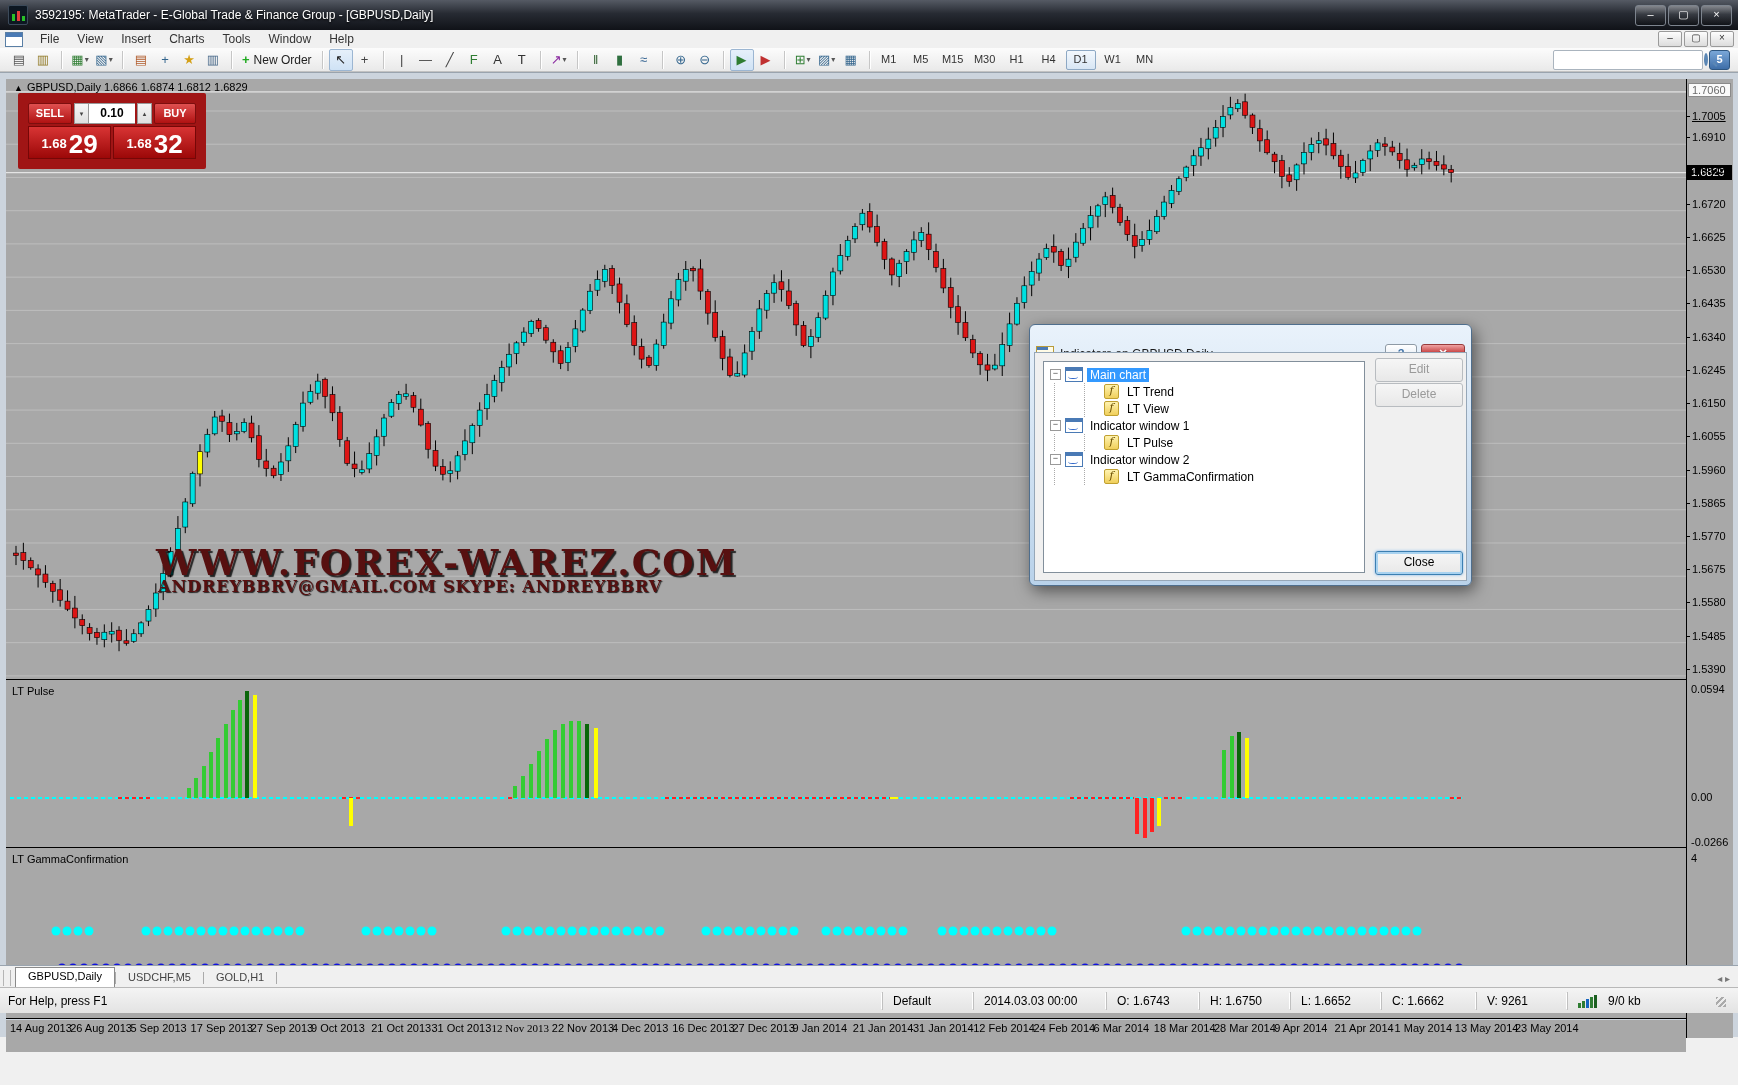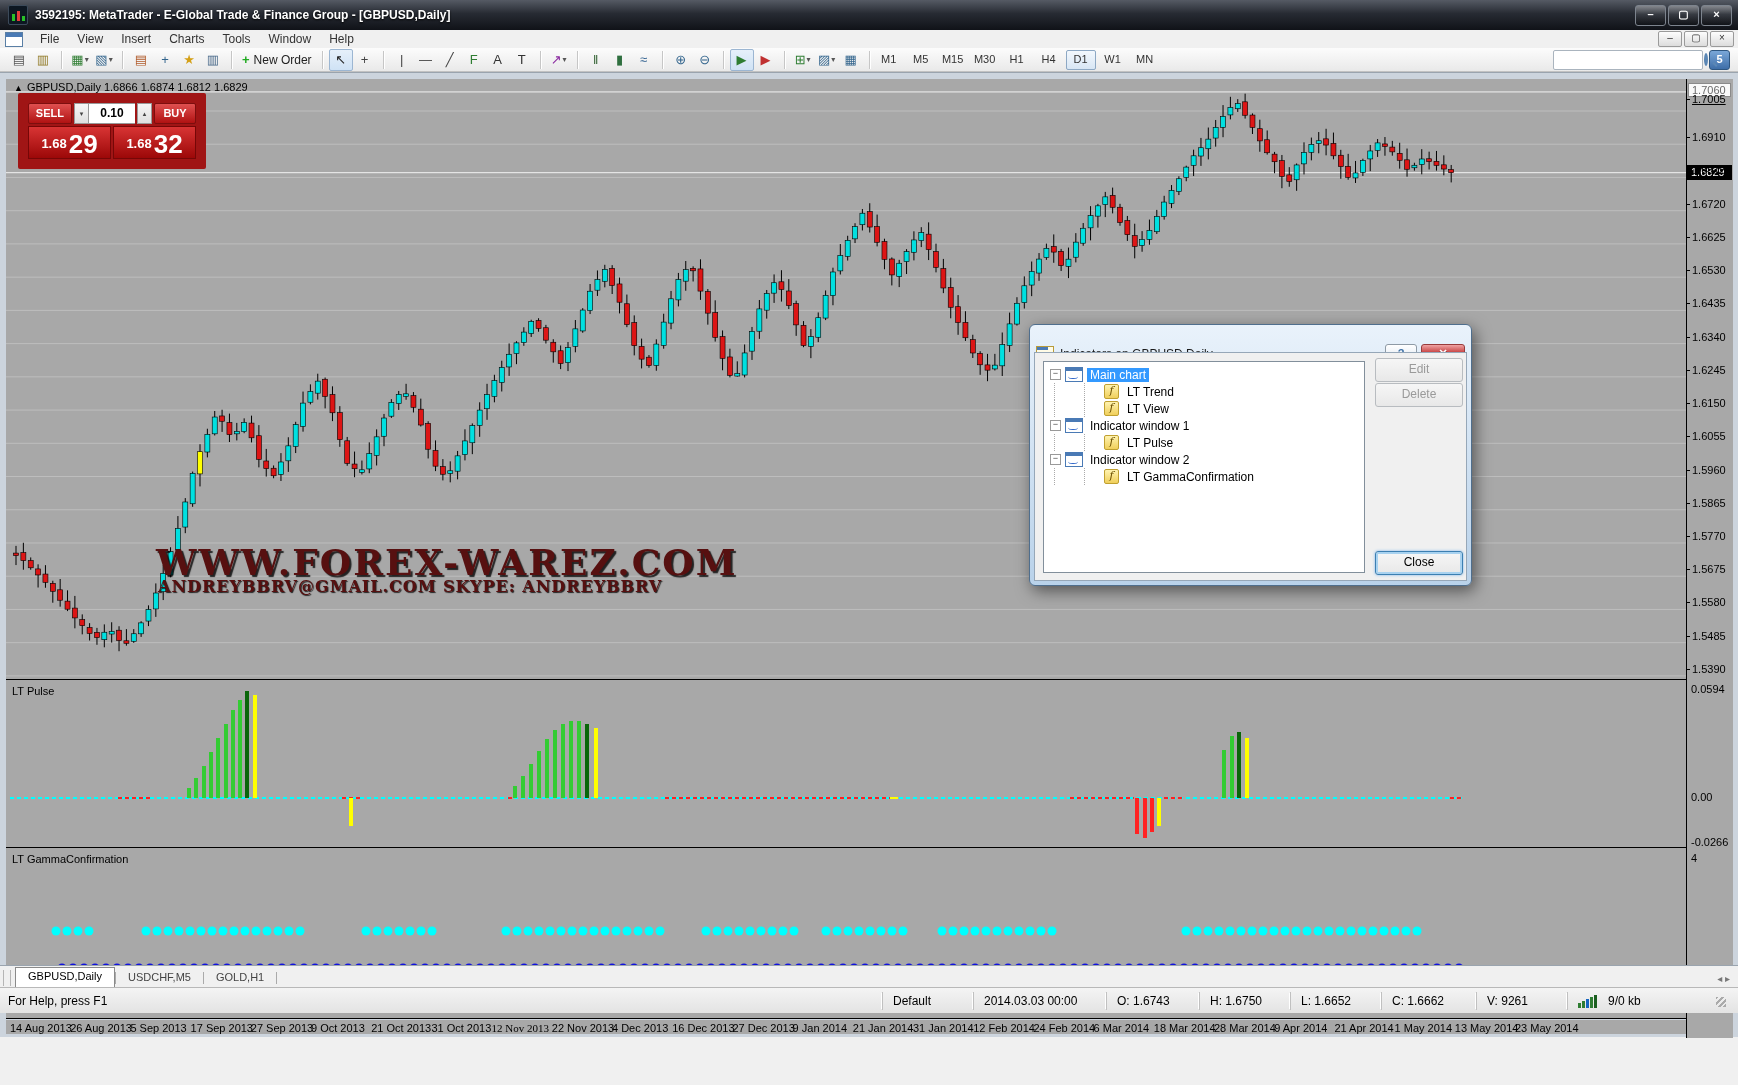--- a/index.html
+++ b/index.html
@@ -2,21 +2,21 @@
 <html><head>
 <meta charset="utf-8">
 <style>
   html,body{margin:0;padding:0;}
   body{width:1738px;height:1085px;position:relative;overflow:hidden;
        font-family:"Liberation Sans",sans-serif;font-size:12px;background:#f0f0f0;
        -webkit-font-smoothing:antialiased;}
   
   .titlebar{position:absolute;left:0;top:0;width:1738px;height:30px;
     background:linear-gradient(#555a64,#272b33 45%,#101218);display:flex;align-items:center;
-    color:#fff;padding-left:8px;box-sizing:border-box;font-weight:bold;}
+    color:#fff;padding-left:8px;box-sizing:border-box;}
   .app-icon{width:18px;height:18px;background:#0d1722;border:1px solid #3c4a5a;border-radius:2px;
     position:relative;margin-right:7px;flex:0 0 auto;}
   .app-icon i{position:absolute;bottom:3px;width:3px;background:#27c127;}
   .app-icon i.b1{left:3px;height:7px;}
   .app-icon i.b2{left:8px;height:10px;background:#e23b3b;}
   .app-icon i.b3{left:13px;height:5px;}
   .titlebar .title{font-size:12px;text-shadow:0 1px 2px #000;white-space:nowrap;}
   .win-btns{margin-left:auto;display:flex;margin-right:6px;}
   .win-btn{width:29px;height:19px;margin-left:2px;border:1px solid #7d848e;border-radius:3px;
     background:linear-gradient(rgba(255,255,255,.35),rgba(255,255,255,.08) 45%,rgba(0,0,0,.25));
@@ -68,21 +68,21 @@
   .gamma-bottom{position:absolute;left:6px;top:945px;width:1726px;height:1px;background:#000;}
   .axis{position:absolute;left:1686px;top:6px;width:46px;height:959px;background:#a8a8a8;
     border-left:1px solid #000;font-size:11px;color:#000;}
   .tick{position:absolute;left:5px;white-space:nowrap;}
   .tick::before{content:"";position:absolute;left:-5px;top:6px;width:3px;height:1px;background:#000;}
   .price-box-top{position:absolute;left:1px;top:4px;width:43px;height:14px;background:#fafafa;
     border:1px solid #8a8a8a;color:#6a6a6a;font-size:11px;line-height:13px;padding-left:3px;box-sizing:border-box;}
   .price-box-cur{position:absolute;left:0;top:86px;width:45px;height:15px;background:#000;color:#fff;
     font-size:11px;line-height:14px;padding-left:4px;box-sizing:border-box;}
   .ind-scale{position:absolute;left:4px;white-space:nowrap;}
-  .dates{position:absolute;left:6px;top:947px;width:1680px;height:14px;background:#a8a8a8;
+  .dates{position:absolute;left:6px;top:947px;width:1680px;height:32px;background:#a8a8a8;
     font-size:11px;color:#000;overflow:hidden;}
   .date-lbl{position:absolute;top:2px;white-space:nowrap;}
   .symline{position:absolute;left:8px;top:2px;font-size:11px;color:#000;z-index:5;}
   .symline .tri{font-size:9px;margin-right:4px;}
   .wm1{position:absolute;left:150px;top:462px;font-family:"DejaVu Serif",serif;font-weight:bold;
     font-size:36px;letter-spacing:2px;color:#571010;text-shadow:2px 2px 1px rgba(0,0,0,.8);z-index:4;}
   .wm2{position:absolute;left:152px;top:498px;font-family:"DejaVu Serif",serif;font-weight:bold;
     font-size:16px;letter-spacing:1px;color:#571010;text-shadow:1px 1px 1px rgba(0,0,0,.8);z-index:4;}
   .ind-label{position:absolute;left:6px;top:3px;font-size:11px;color:#000;z-index:3;}
   
@@ -1052,21 +1052,21 @@
         <circle cx="1442" cy="118" r="4.5" fill="#1212dd"></circle>
         <circle cx="1453" cy="118" r="4.5" fill="#1212dd"></circle>
       </svg>
   </div>
 
   <div class="gamma-bottom"></div>
 
   <div class="axis" id="axis">
     <div class="price-box-top">1.7060</div>
     <div class="price-box-cur">1.6829</div>
-  <span class="tick" style="top: 14px; text-decoration: underline;">1.7005</span>
+  <span class="tick" style="top: 31px; text-decoration: underline;">1.7005</span>
       <span class="tick" style="top: 52.23px;">1.6910</span>
       <span class="tick" style="top: 85.46px;">1.6815</span>
       <span class="tick" style="top: 118.69px;">1.6720</span>
       <span class="tick" style="top: 151.92px;">1.6625</span>
       <span class="tick" style="top: 185.15px;">1.6530</span>
       <span class="tick" style="top: 218.38px;">1.6435</span>
       <span class="tick" style="top: 251.61px;">1.6340</span>
       <span class="tick" style="top: 284.84px;">1.6245</span>
       <span class="tick" style="top: 318.07px;">1.6150</span>
       <span class="tick" style="top: 351.3px;">1.6055</span>

